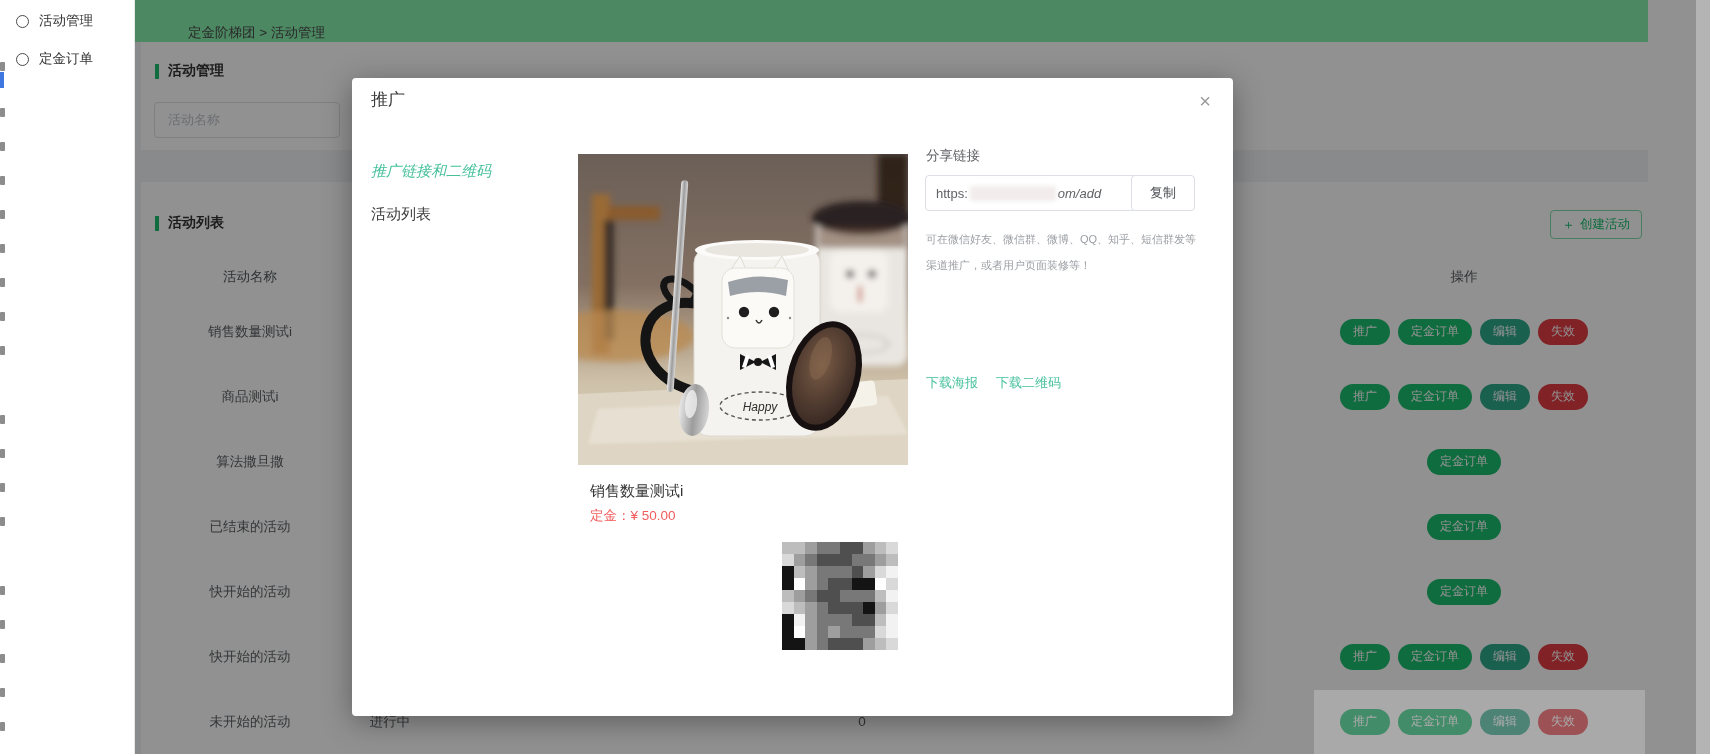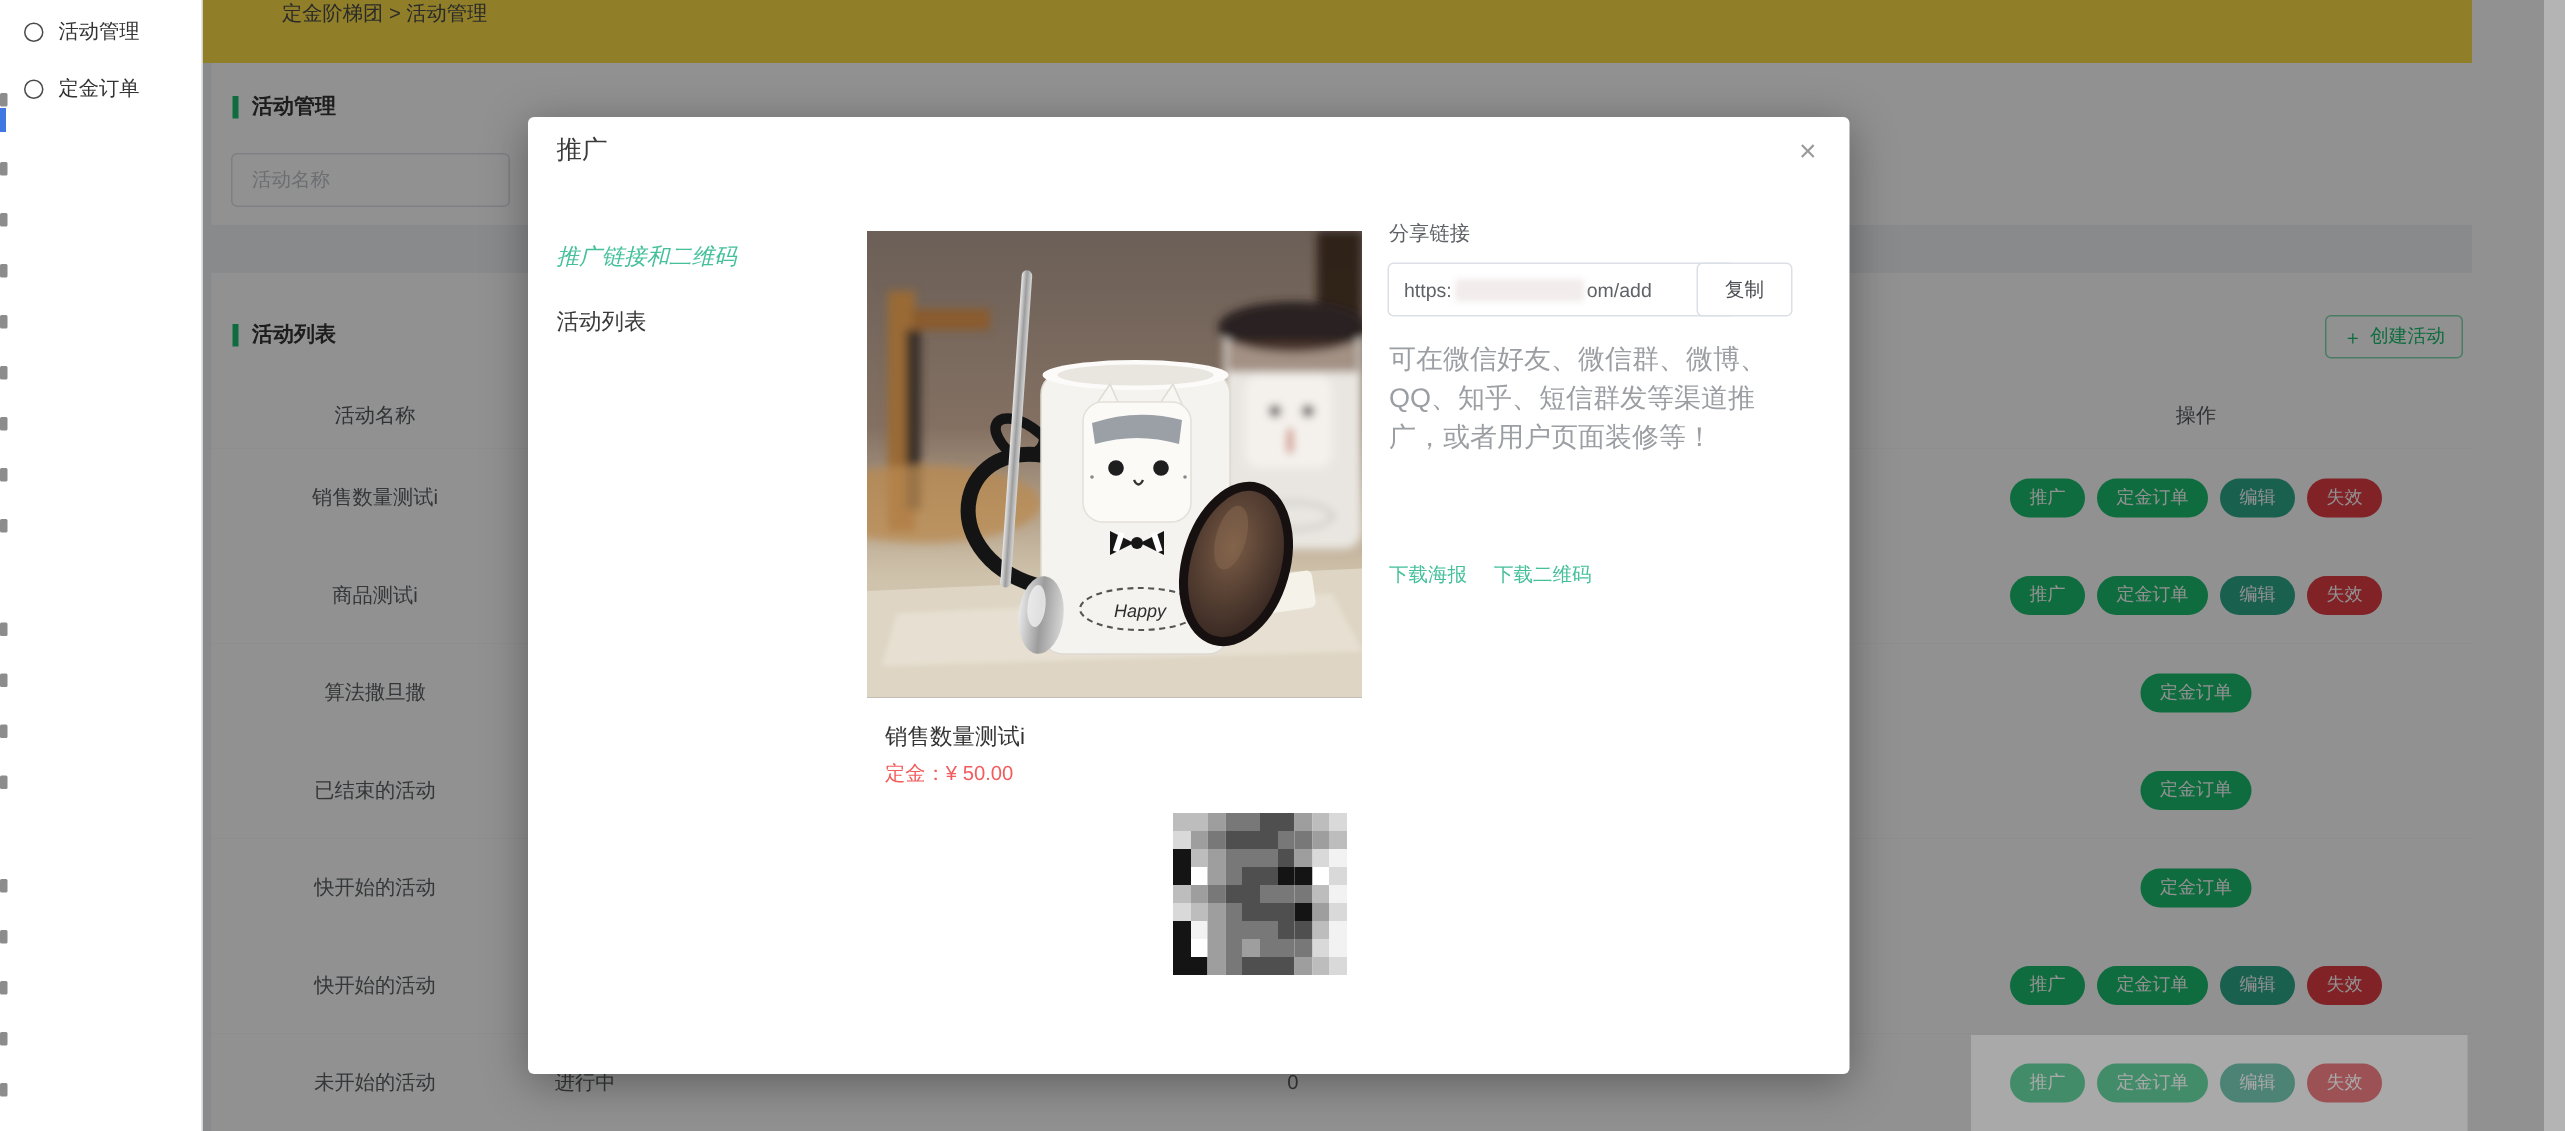--- a/index.html
+++ b/index.html
@@ -10,21 +10,21 @@
   .edge-tick{position:absolute;left:0;width:5px;height:9px;background:rgba(45,45,45,.55);border-radius:1px;}
   .edge-active{position:absolute;left:0;width:4px;height:16px;background:#3f78e0;}
   
   .sidebar{position:absolute;left:8px;top:0;width:126px;height:754px;background:#fff;border-right:1px solid #e4e6e8;z-index:7;}
   .side-item{position:absolute;left:0;width:100%;height:30px;display:flex;align-items:center;cursor:pointer;}
   .side-item .ring{width:11px;height:11px;border:1.6px solid #4a4a4a;border-radius:50%;margin-left:8px;flex:none;}
   .side-item .lbl{margin-left:10px;font-size:13.5px;color:#333;}
   
   .content{position:absolute;left:134px;top:0;width:1514px;height:754px;background:#f0f2f5;z-index:1;}
   .right-gutter{position:absolute;left:1648px;top:0;width:62px;height:754px;background:#fff;z-index:1;}
-  .breadcrumb-bar{position:absolute;left:134px;top:0;width:1514px;height:42px;background:#fde047;display:flex;align-items:flex-start;z-index:2;}
+  .breadcrumb-bar{position:absolute;left:134px;top:0;width:1514px;height:42px;background:#86efac;display:flex;align-items:flex-end;z-index:2;}
   .breadcrumb-bar .bc{margin-left:54px;font-size:13.5px;color:#4a4a4a;}
   .card{position:absolute;background:#fff;z-index:2;}
   .card1{left:141px;top:42px;width:1507px;height:108px;}
   .card2{left:141px;top:182px;width:1507px;height:572px;}
   .sec-title{position:absolute;display:flex;align-items:center;z-index:3;}
   .sec-title .bar{width:4px;height:15px;background:#1cbe70;margin-right:9px;}
   .sec-title .txt{font-size:14px;font-weight:bold;color:#333;}
   .search-input{position:absolute;left:154px;top:102px;width:186px;height:36px;border:1px solid #dcdfe6;border-radius:4px;
                 background:#fff;box-sizing:border-box;display:flex;align-items:center;z-index:3;}
   .search-input .ph{margin-left:13px;font-size:13px;color:#bfc3c9;}
@@ -69,21 +69,21 @@
   .qr div{width:100%;height:100%;}
   .share-label{position:absolute;left:574px;top:69px;font-size:13.5px;color:#5f6266;}
   .share-input{position:absolute;left:573px;top:97px;width:232px;height:36px;border:1px solid #dcdfe6;border-radius:4px;
                box-sizing:border-box;display:flex;align-items:center;font-size:13px;color:#5f6266;overflow:hidden;}
   .share-input .seg{margin-left:10px;white-space:nowrap;}
   .share-input .redacted{display:inline-block;width:86px;height:15px;margin:0 2px;background:#f2ecec;
                filter:blur(2px);border-radius:2px;flex:none;}
   .copy-btn{position:absolute;left:779px;top:97px;width:64px;height:36px;border:1px solid #dcdfe6;border-radius:4px;
             background:#fff;box-sizing:border-box;display:flex;align-items:center;justify-content:center;
             font-size:13px;color:#4a4d51;cursor:pointer;font-family:inherit;}
-  .share-tip{position:absolute;left:574px;top:148px;width:272px;font-size:18px;color:#9b9ea3;line-height:26px;}
+  .share-tip{position:absolute;left:574px;top:148px;width:272px;font-size:11px;color:#9b9ea3;line-height:26px;}
   .dl-links{position:absolute;left:574px;top:296px;display:flex;gap:18px;}
   .dl-links span{font-size:13px;color:#45c09b;cursor:pointer;}
 </style>
 </head>
 <body>
 
 <div class="screen">
 
   <div class="edge-strip" id="edge-strip">
       <div class="edge-active" style="top: 72px;"></div>
@@ -404,21 +404,21 @@
         <div style="background: rgb(79, 79, 79);"></div>
         <div style="background: rgb(158, 158, 158);"></div>
         <div style="background: rgb(189, 189, 189);"></div>
         <div style="background: rgb(217, 217, 217);"></div>
       </div>
 
     <div class="share-label">分享链接</div>
     <div class="share-input">
       <span class="seg">https:</span>
       <span class="redacted"></span>
-      <span class="seg" style="margin-left:0;">om/add</span>
+      <span class="seg" style="margin-left:0;font-style:italic;">om/add</span>
     </div>
     <button class="copy-btn">复制</button>
     <div class="share-tip">可在微信好友、微信群、微博、QQ、知乎、短信群发等渠道推广，或者用户页面装修等！</div>
     <div class="dl-links">
       <span>下载海报</span>
       <span>下载二维码</span>
     </div>
   </div>
 </div>
 

